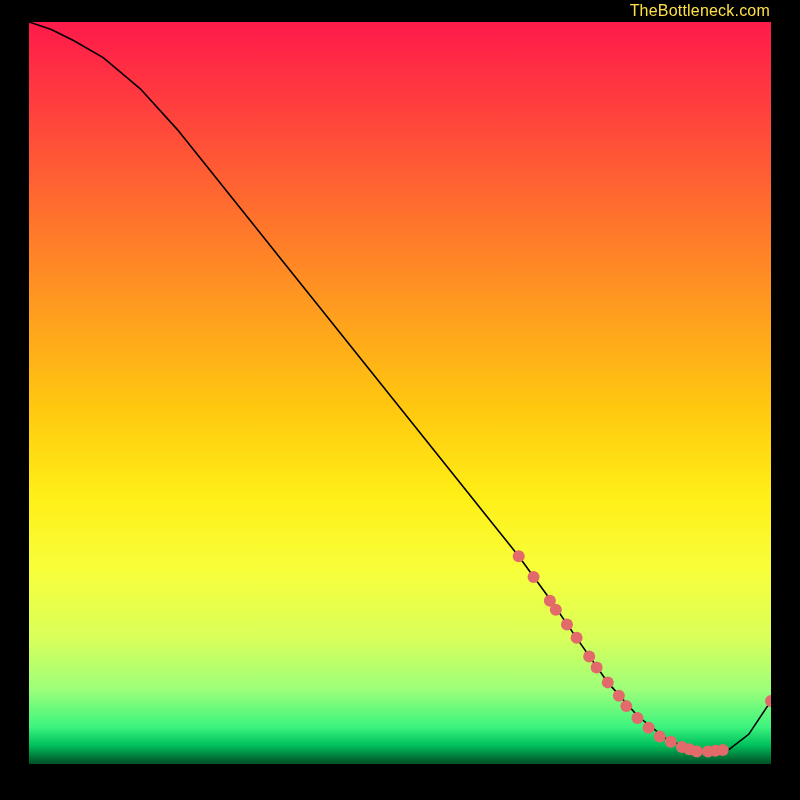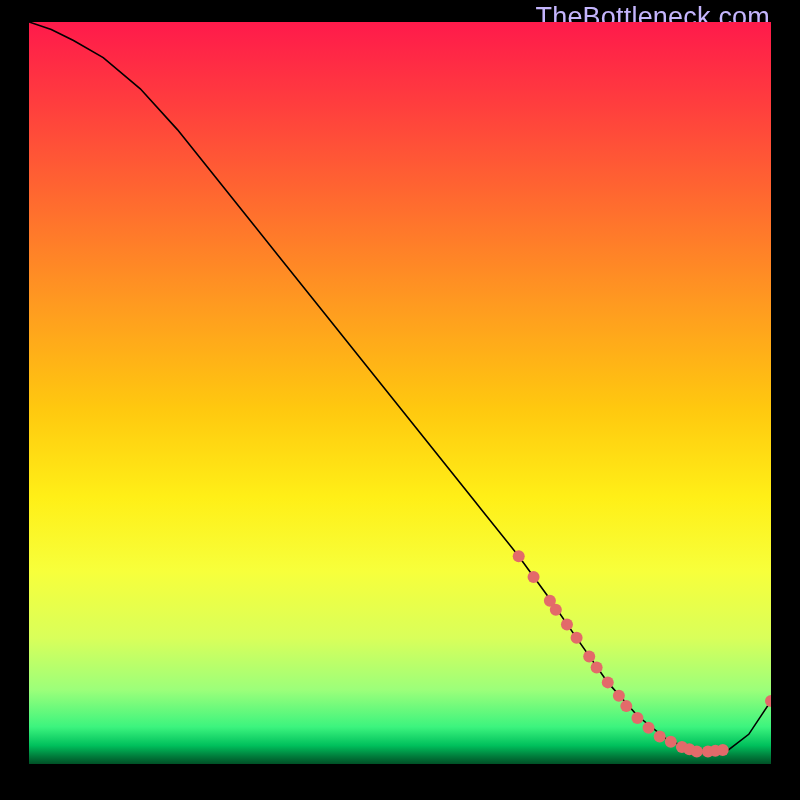--- a/index.html
+++ b/index.html
@@ -48,22 +48,22 @@
   .svg-layer {
     position: absolute;
     inset: 0;
     width: 100%;
     height: 100%;
   }
   .watermark {
     position: absolute;
     top: 2px;
     right: 30px;
-    color: #c4b5fd;
-    font-size: 27px;
+    color: #fde047;
+    font-size: 16px;
     letter-spacing: 0.2px;
     font-weight: 400;
   }
 </style>
 </head>
 <body>
 
 <div class="stage">
 
   <div class="watermark">TheBottleneck.com</div>

